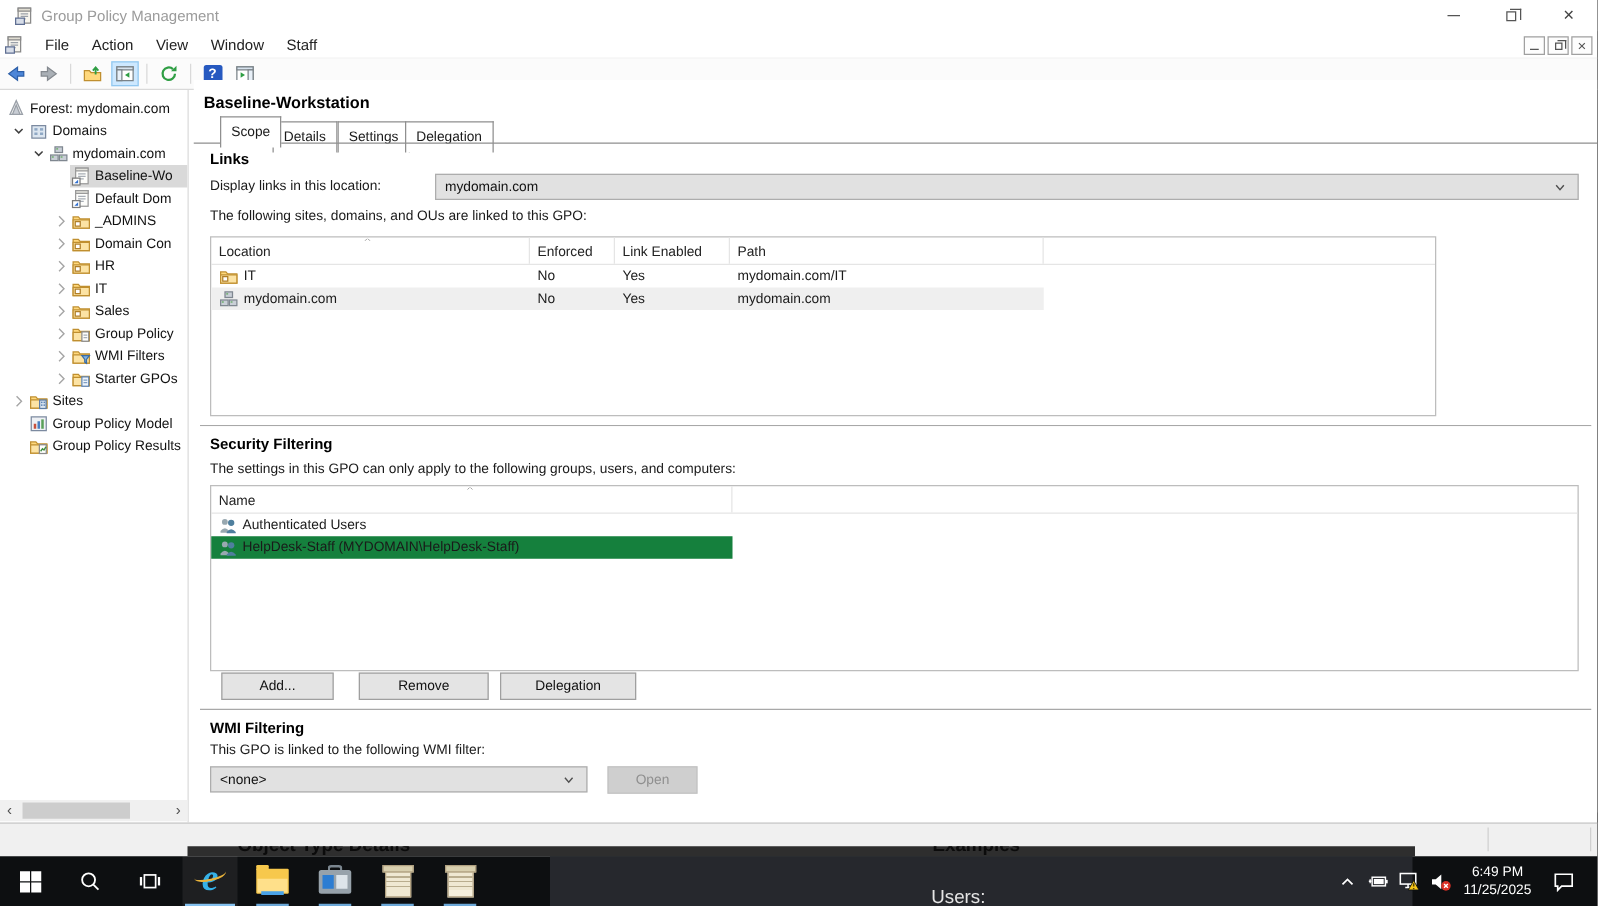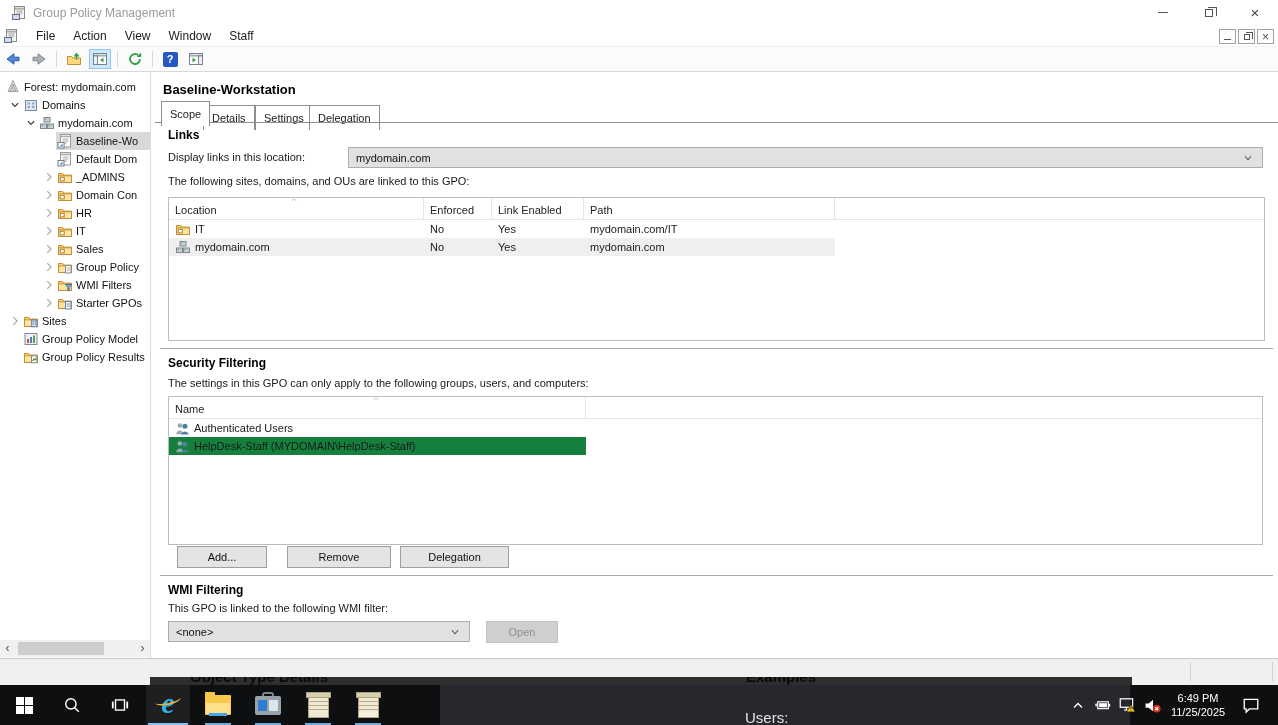--- a/index.html
+++ b/index.html
@@ -45,25 +45,25 @@
   .trow .hl{display:flex;align-items:center;gap:3px;flex:1 1 auto;height:18px;padding-left:1px;}
   .trow.sel .hl{background:#d9d9d9;}
   .lvl0{margin-left:4px;}
   .lvl1{margin-left:8px;} .lvl2{margin-left:24px;} .lvl3{margin-left:42px;}
   .tlabel{font-size:11px;color:#111;}
   #tree-hscroll{left:0;top:640px;width:150px;height:17px;background:#f0f0f0;display:flex;align-items:center;justify-content:space-between;}
   .sb-arrow{width:15px;text-align:center;color:#505050;font-size:12px;line-height:17px;}
   #tree-thumb{position:absolute;left:18px;top:642px;width:86px;height:13px;background:#cdcdcd;}
 
   
-  #content{left:155px;top:72px;width:1123px;height:586px;background:#fff;text-decoration:underline;}
+  #content{left:155px;top:64px;width:1123px;height:586px;background:#fff;text-decoration:underline;}
   #gpo-title{left:8px;top:10px;font-size:13px;font-weight:bold;color:#000;}
   .tabline{left:0px;top:50px;width:1123px;border-top:1px solid #8f8f8f;}
   .tab{position:absolute;top:33px;height:18px;background:#fff;border:1px solid #8f8f8f;border-bottom:none;
-       display:flex;align-items:center;justify-content:center;font-size:11px;padding:12px 8px;}
+       display:flex;align-items:center;justify-content:center;font-size:11px;padding:12px 8px;margin-left:15px;}
   .tab.active{top:29px;height:22px;z-index:3;background:#fff;}
   .tab.t1{left:48px;} .tab.t2{left:100px;} .tab.t3{left:154px;}
   .tab.active{left:6px;}
 
   .sec-head{font-weight:bold;font-size:12px;color:#000;}
   .groove{height:0;border-top:1px solid #a8a8a8;border-bottom:1px solid #fff;}
 
   .combo{background:#e1e1e1;border:1px solid #adadad;height:21px;display:flex;align-items:center;padding:0 7px;position:absolute;}
   .combo .cval{flex:1 1 auto;font-size:11px;color:#111;}
   .btn{position:absolute;height:22px;background:#e4e4e4;border:1px solid #9f9f9f;display:flex;align-items:center;justify-content:center;font-size:11px;color:#111;}
@@ -559,21 +559,21 @@
     <div class="abs sec-head" style="left:13px;top:56px">Links</div>
     <div class="abs" style="left:13px;top:79px">Display links in this location:</div>
     <div class="combo" style="left:193px;top:75px;width:915px">
       <span class="cval">mydomain.com</span>
       <svg width="14" height="14">
           <use href="#i-chevdown"></use>
         </svg>
     </div>
     <div class="abs" style="left:13px;top:103px">The following sites, domains, and OUs are linked to this GPO:</div>
 
-    <div class="ltable" style="left:13px;top:125px;width:1097px;height:144px">
+    <div class="ltable" style="left:13px;top:125px;width:981px;height:144px">
       <svg class="sortcaret" style="left:121px" width="12" height="9" viewBox="2 4 12 9">
           <use href="#i-caret"></use>
         </svg>
       <div class="lt-head">
         <div class="lt-hcell" style="width:255px">Location</div>
         <div class="lt-hcell" style="width:68px">Enforced</div>
         <div class="lt-hcell" style="width:92px">Link Enabled</div>
         <div class="lt-hcell" style="width:251px">Path</div>
       </div>
       <div class="lt-row">

